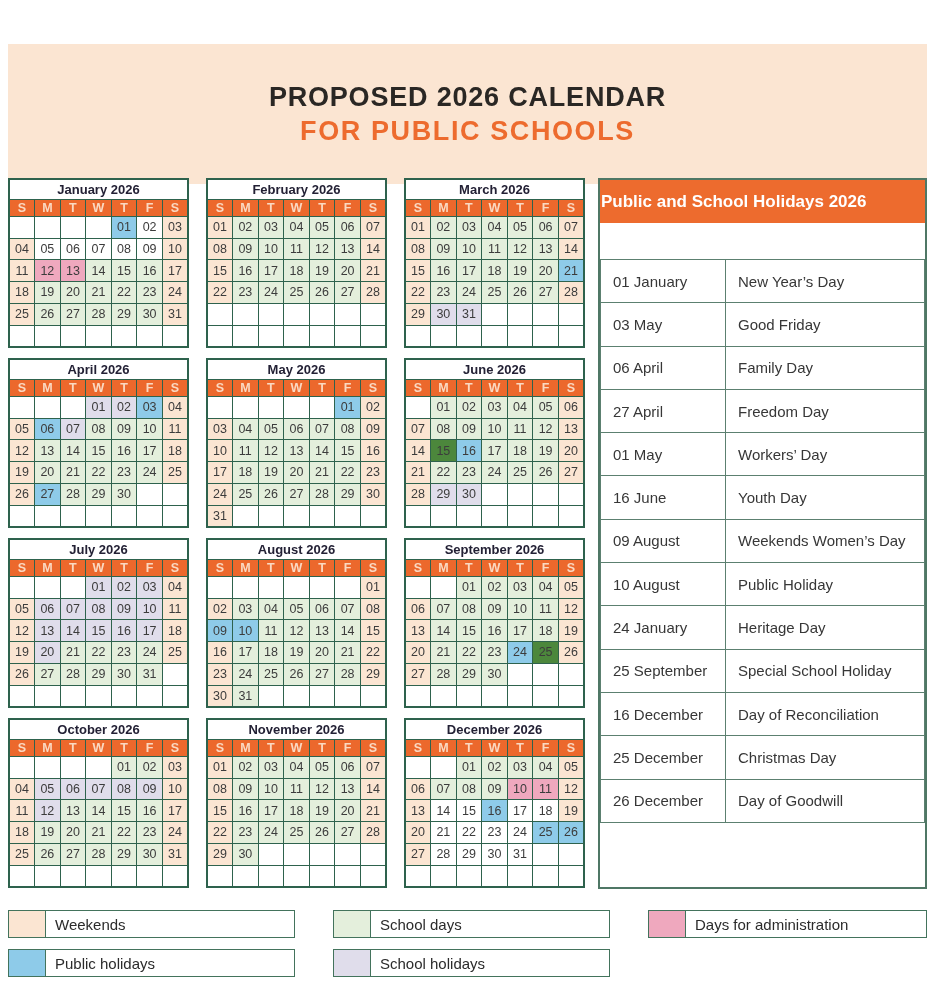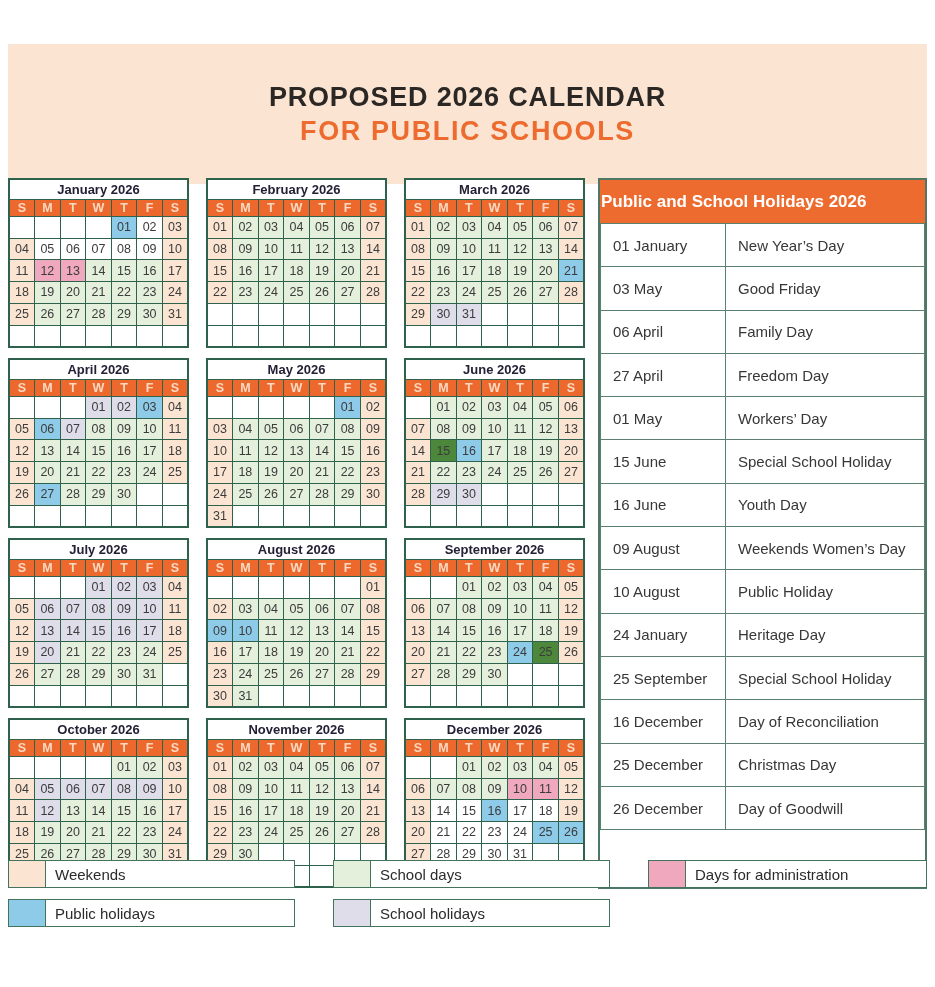--- a/index.html
+++ b/index.html
@@ -31,27 +31,27 @@
   .c-adm { background: #EFA8BE; }
   .c-ph  { background: #8ECBE9; }
   .c-sh  { background: #E0DDEB; }
   .c-pl  { background: #ffffff; }
 
   
   .holidays { position: absolute; left: 598px; top: 178px; width: 329px; height: 711px;
     border: 2px solid #4F7765; }
   .holidays-header { height: 43px; background: #ED6B2E; color: #ffffff; font-size: 17px;
     font-weight: bold; display: flex; align-items: center; padding-left: 1px; }
-  .holidays table { width: 100%; border-collapse: collapse; table-layout: fixed; }
+  .holidays table { width: 100%; border-collapse: collapse; table-layout: fixed; margin-top: 36px; }
   .holidays td { border: 1px solid #5C8070; height: 43.3px; font-size: 15px; color: #373737;
     padding-left: 12px; background: #fff; }
   td.hdate { width: 125px; }
 
   
-  #legend { position: absolute; left: 8px; top: 860px; width: 919px;
+  #legend { position: absolute; left: 8px; top: 910px; width: 919px;
     display: grid; grid-template-columns: 287px 277px 279px; column-gap: 38px;
     grid-auto-rows: 28px; row-gap: 11px; }
   .lg-item { border: 1.5px solid #43735C; background: #fff; display: flex; align-items: stretch; }
   .lg-swatch { width: 37px; border-right: 1.5px solid #43735C; }
   .lg-label { display: flex; align-items: center; padding-left: 9px; font-size: 15px; color: #2B2B2B; }
 </style>
 </head>
 <body>
 
 <div class="banner">
@@ -918,24 +918,20 @@
           <td class="hdate">06 April</td>
           <td class="hname">Family Day</td>
         </tr>
         <tr>
           <td class="hdate">27 April</td>
           <td class="hname">Freedom Day</td>
         </tr>
         <tr>
           <td class="hdate">01 May</td>
           <td class="hname">Workers’ Day</td>
-        </tr>
-        <tr>
-          <td class="hdate">15 June</td>
-          <td class="hname">Special School Holiday</td>
         </tr>
         <tr>
           <td class="hdate">16 June</td>
           <td class="hname">Youth Day</td>
         </tr>
         <tr>
           <td class="hdate">09 August</td>
           <td class="hname">Weekends Women’s Day</td>
         </tr>
         <tr>

